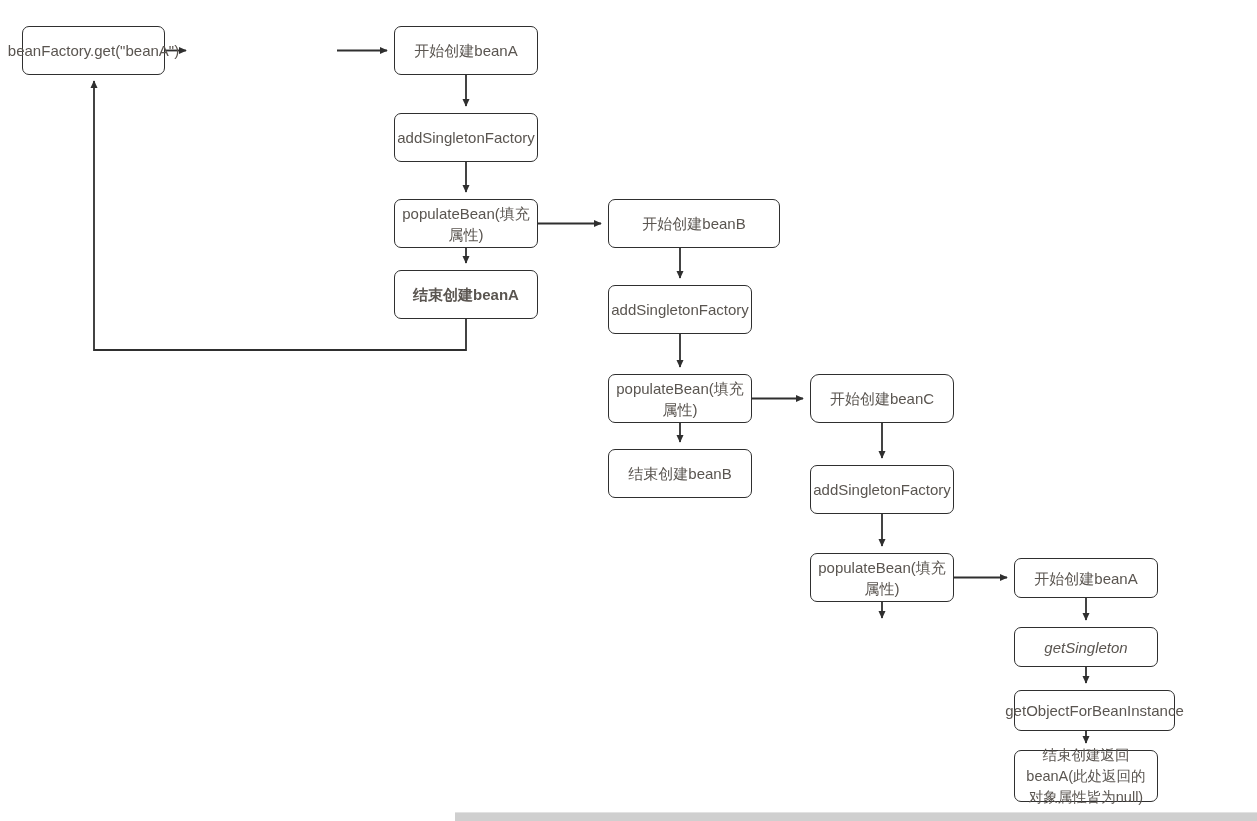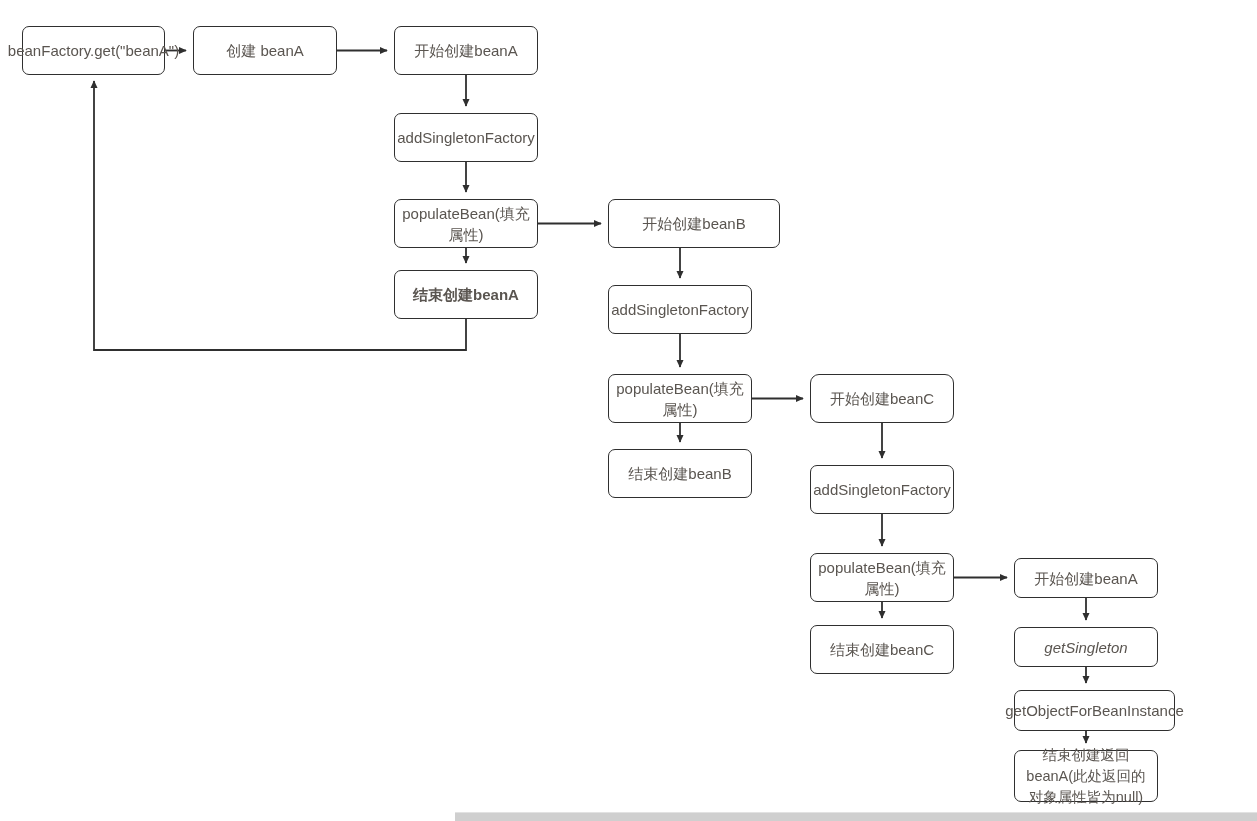--- a/index.html
+++ b/index.html
@@ -75,32 +75,30 @@
 
       <path d="M1086,598 L1086,620"></path>
       <path d="M1086,667 L1086,683"></path>
       <path d="M1086,731 L1086,743"></path>
 
       <path d="M466,319 L466,350 L94,350 L94,81"></path>
     </g>
   </svg>
 
   <div class="node" style="left: 22px; top: 26px; width: 143px; height: 49px;">beanFactory.get("beanA")</div>
-  <div class="node" style="left: 193px; top: 26px; width: 144px; height: 49px;">创建 beanA</div>
   <div class="node" style="left: 394px; top: 26px; width: 144px; height: 49px;">开始创建beanA</div>
   <div class="node" style="left: 394px; top: 113px; width: 144px; height: 49px;">addSingletonFactory</div>
   <div class="node" style="left: 394px; top: 199px; width: 144px; height: 49px;">populateBean(填充属性)</div>
   <div class="node" style="left: 394px; top: 270px; width: 144px; height: 49px; font-weight: bold;">结束创建beanA</div>
   <div class="node" style="left: 608px; top: 199px; width: 172px; height: 49px;">开始创建beanB</div>
   <div class="node" style="left: 608px; top: 285px; width: 144px; height: 49px;">addSingletonFactory</div>
   <div class="node" style="left: 608px; top: 374px; width: 144px; height: 49px;">populateBean(填充属性)</div>
   <div class="node" style="left: 608px; top: 449px; width: 144px; height: 49px;">结束创建beanB</div>
   <div class="node" style="left: 810px; top: 374px; width: 144px; height: 49px; border-radius: 9px;">开始创建beanC</div>
   <div class="node" style="left: 810px; top: 465px; width: 144px; height: 49px;">addSingletonFactory</div>
   <div class="node" style="left: 810px; top: 553px; width: 144px; height: 49px;">populateBean(填充属性)</div>
-  <div class="node" style="left: 810px; top: 625px; width: 144px; height: 49px;">结束创建beanC</div>
   <div class="node" style="left: 1014px; top: 558px; width: 144px; height: 40px;">开始创建beanA</div>
   <div class="node" style="left: 1014px; top: 627px; width: 144px; height: 40px; font-style: italic;">getSingleton</div>
   <div class="node" style="left: 1014px; top: 690px; width: 161px; height: 41px;">getObjectForBeanInstance</div>
   <div class="node small" style="left: 1014px; top: 750px; width: 144px; height: 52px;">结束创建返回beanA(此处返回的对象属性皆为null)</div>
 
   <div class="scrollbar-track"></div>
 </div>
 
 </body></html>

